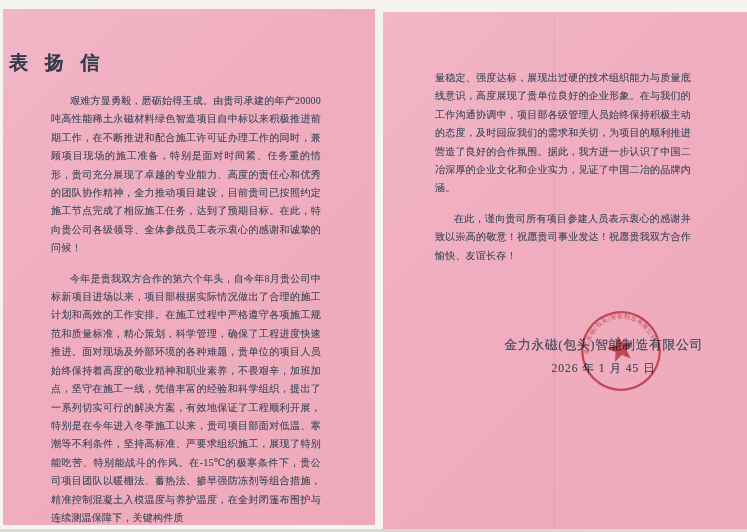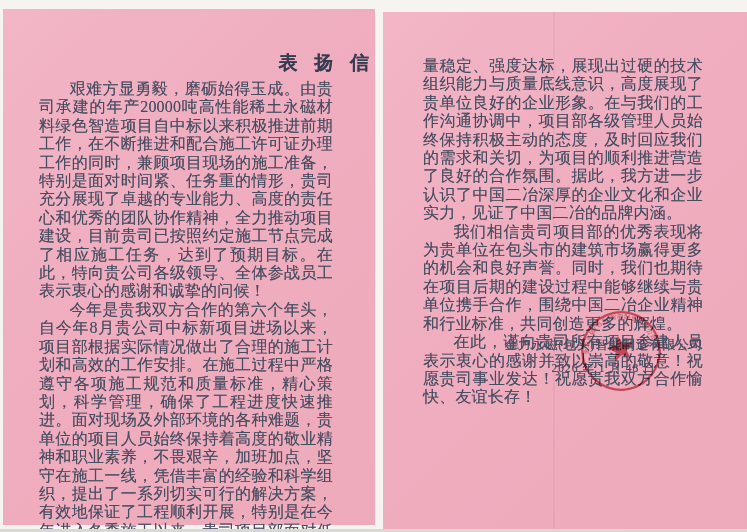--- a/index.html
+++ b/index.html
@@ -17,37 +17,37 @@
     background:linear-gradient(135deg,#f2b6c6 0%,#efadbf 45%,#ecaaba 100%);
   }
   .sheet-left{left:3px;top:9px;width:372px;height:516px;}
   .sheet-right{left:383px;top:12px;width:364px;height:520px;}
   .fold-line{
     position:absolute;left:170px;top:0;width:2px;height:100%;
     background:rgba(90,60,70,0.05);
   }
   .title{
     margin:0;padding-top:41px;
-    text-align:right;
+    text-align:left;
     font-size:19px;font-weight:bold;
     letter-spacing:6px;padding-left:6px;
     color:#363b50;
     text-shadow:0 0 .6px rgba(54,59,80,.75);
   }
   .salutation{
     margin:10px 40px 0 40px;
     font-size:11.5px;color:#474c60;
     text-shadow:0 0 .5px rgba(71,76,96,.6);
   }
   .body-text{
     margin:0;padding:4px 42px 0 36px;
   }
   .body-text p{
-    margin:0;
-    font-size:16px;line-height:18.4px;
+    margin:12px;
+    font-size:10px;line-height:18.4px;
     text-align:justify;
     color:#474c60;
     text-shadow:0 0 .5px rgba(71,76,96,.55);
     letter-spacing:.2px;
   }
   .body-text p.indent{text-indent:1.9em;}
   .body-right{padding:45px 44px 0 40px;}
   .signature-block{
     position:absolute;top:324px;right:44px;
     text-align:center;
@@ -72,26 +72,25 @@
   <div class="body-text">
     <p class="indent">艰难方显勇毅，磨砺始得玉成。由贵司承建的年产20000吨高性能稀土永磁材料绿色智造项目自中标以来积极推进前期工作，在不断推进和配合施工许可证办理工作的同时，兼顾项目现场的施工准备，特别是面对时间紧、任务重的情形，贵司充分展现了卓越的专业能力、高度的责任心和优秀的团队协作精神，全力推动项目建设，目前贵司已按照约定施工节点完成了相应施工任务，达到了预期目标。在此，特向贵公司各级领导、全体参战员工表示衷心的感谢和诚挚的问候！</p>
     <p class="indent">今年是贵我双方合作的第六个年头，自今年8月贵公司中标新项目进场以来，项目部根据实际情况做出了合理的施工计划和高效的工作安排。在施工过程中严格遵守各项施工规范和质量标准，精心策划，科学管理，确保了工程进度快速推进。面对现场及外部环境的各种难题，贵单位的项目人员始终保持着高度的敬业精神和职业素养，不畏艰辛，加班加点，坚守在施工一线，凭借丰富的经验和科学组织，提出了一系列切实可行的解决方案，有效地保证了工程顺利开展，特别是在今年进入冬季施工以来，贵司项目部面对低温、寒潮等不利条件，坚持高标准、严要求组织施工，展现了特别能吃苦、特别能战斗的作风。在-15℃的极寒条件下，贵公司项目团队以暖棚法、蓄热法、掺早强防冻剂等组合措施，精准控制混凝土入模温度与养护温度，在全封闭篷布围护与连续测温保障下，关键构件质</p>
   </div>
 </div>
 
 <div class="sheet sheet-right">
   <div class="fold-line"></div>
   <div class="body-text body-right">
     <p>量稳定、强度达标，展现出过硬的技术组织能力与质量底线意识，高度展现了贵单位良好的企业形象。在与我们的工作沟通协调中，项目部各级管理人员始终保持积极主动的态度，及时回应我们的需求和关切，为项目的顺利推进营造了良好的合作氛围。据此，我方进一步认识了中国二冶深厚的企业文化和企业实力，见证了中国二冶的品牌内涵。</p>
-    <p class="indent">我们相信贵司项目部的优秀表现将为贵单位在包头市的建筑市场赢得更多的机会和良好声誉。同时，我们也期待在项目后期的建设过程中能够继续与贵单位携手合作，围绕中国二冶企业精神和行业标准，共同创造更多的辉煌。</p>
     <p class="indent">在此，谨向贵司所有项目参建人员表示衷心的感谢并致以崇高的敬意！祝愿贵司事业发达！祝愿贵我双方合作愉快、友谊长存！</p>
   </div>
   <div class="signature-block">
     <div class="signature-line">金力永磁(包头)智能制造有限公司</div>
-    <div class="date-line">2026 年 1 月 48 日</div>
+    <div class="date-line">2026 年 1 月 45 日</div>
   </div>
   <svg class="seal" viewBox="0 0 100 100">
     <circle cx="50" cy="50" r="45" fill="none" stroke="#c4404d" stroke-width="2.6"></circle>
     <polygon fill="#c4404d" points="50,32 54,42.5 65.2,43.1 56.5,50.1 59.4,60.9 50,54.8 40.6,60.9 43.5,50.1 34.8,43.1 46,42.5"></polygon>
     <defs>
       <path id="sealArc" d="M 12 50 A 38 38 0 1 1 88 50" fill="none"></path>
     </defs>
     <text font-size="7" fill="#c4404d" letter-spacing="0.6" font-family="Liberation Serif, DejaVu Serif, serif">
       <textPath href="#sealArc" startOffset="4">金力永磁(包头)智能制造有限公司</textPath>
     </text>

